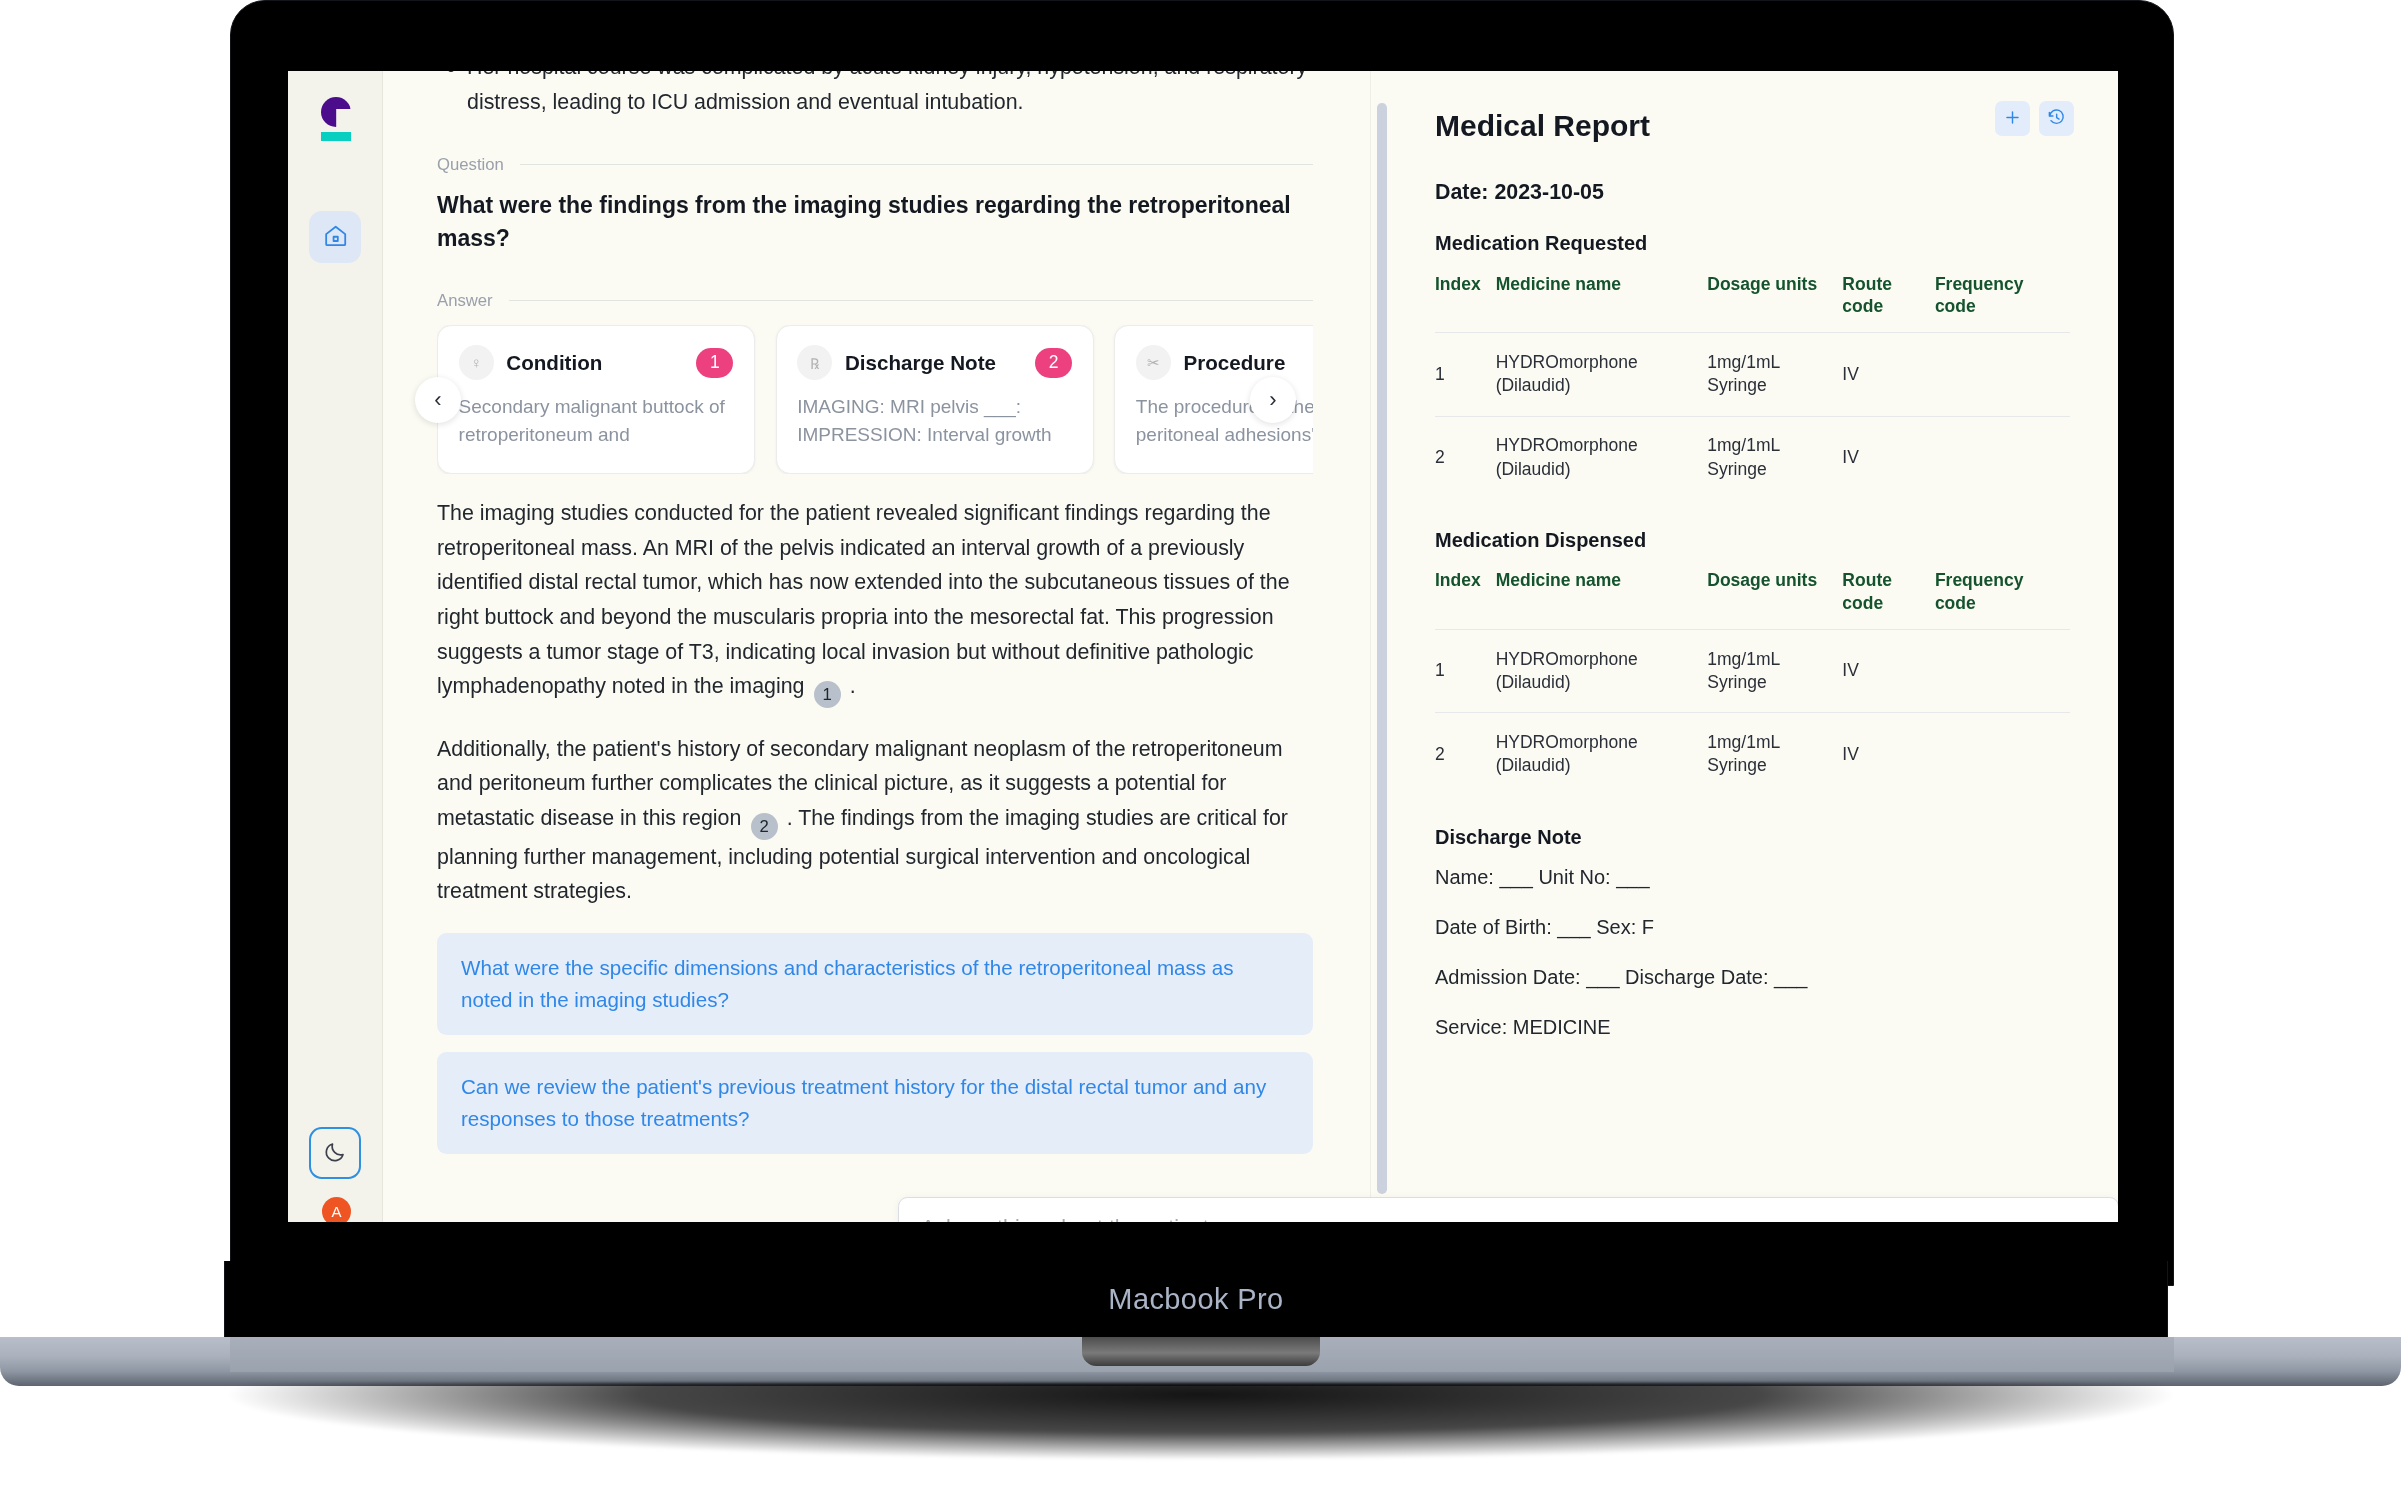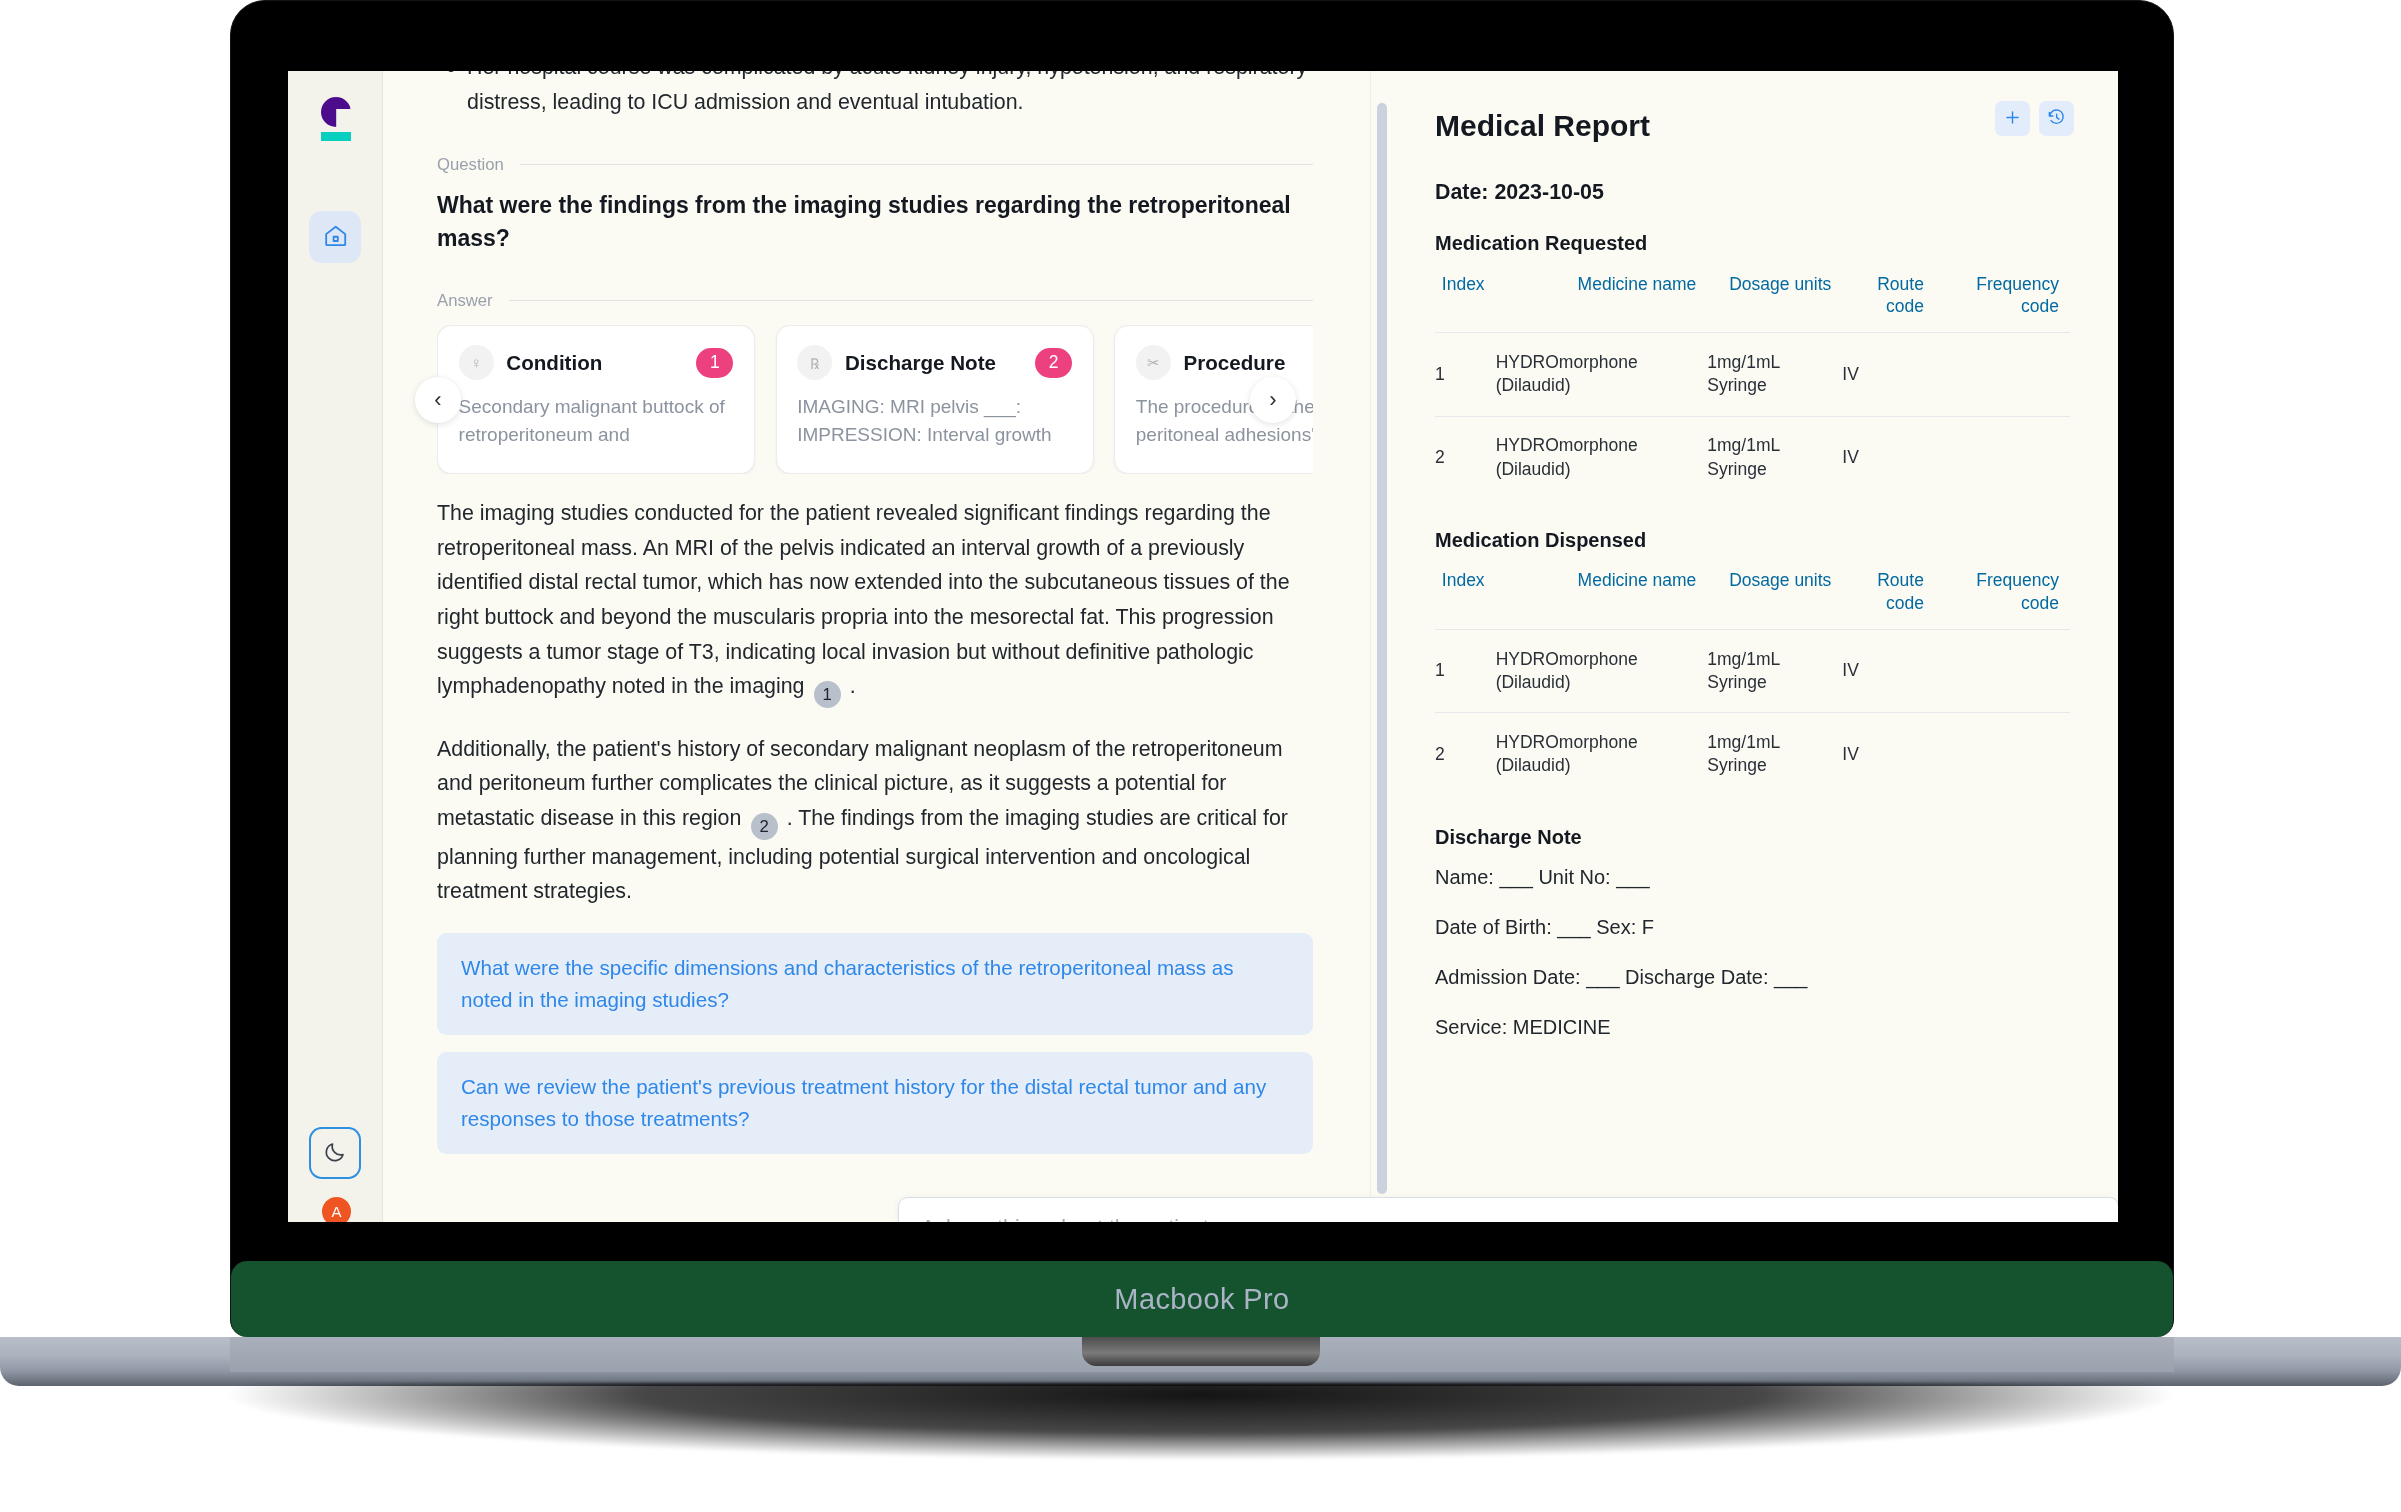--- a/index.html
+++ b/index.html
@@ -37,26 +37,26 @@
     position: absolute;
     left: 50%; top: 0; transform: translateX(-50%);
     width: 222px; height: 24px;
     background: #000;
     border-radius: 0 0 11px 11px;
   }
 
   
   #laptop-chin {
     position: absolute;
-    left: 230px; top: 1261px;
+    left: 224px; top: 1261px;
     width: 1944px; height: 76px;
-    background: #14532d;
+    background: #000000;
     border-left: 1.6px solid #111419;
     border-right: 1.6px solid #111419;
-    display: flex; align-items: center; justify-content: center; border-radius: 17px;
+    display: flex; align-items: center; justify-content: center;
   }
   #chin-label {
     color: #aab4c6;
     font-size: 29px;
     letter-spacing: 0.4px;
   }
 
   
   #laptop-base {
     position: absolute;
@@ -357,24 +357,24 @@
   .rep-h {
     font-size: 20px; font-weight: bold; color: #141820;
     margin-bottom: 17.5px;
   }
   table.med {
     width: 100%;
     border-collapse: collapse;
     margin-bottom: 30px;
   }
   table.med th {
-    text-align: right;
+    text-align: left;
     font-size: 17.5px;
-    font-weight: normal;
-    color: #0369a1;
+    font-weight: bold;
+    color: #14532d;
     padding: 0 11px 14.3px 0;
     vertical-align: top;
     line-height: 1.3;
   }
   table.med td {
     font-size: 17.5px;
     color: #2a2f38;
     padding: 17.5px 11px 17.5px 0;
     vertical-align: middle;
     border-top: 0.8px solid #e7e8ea;

